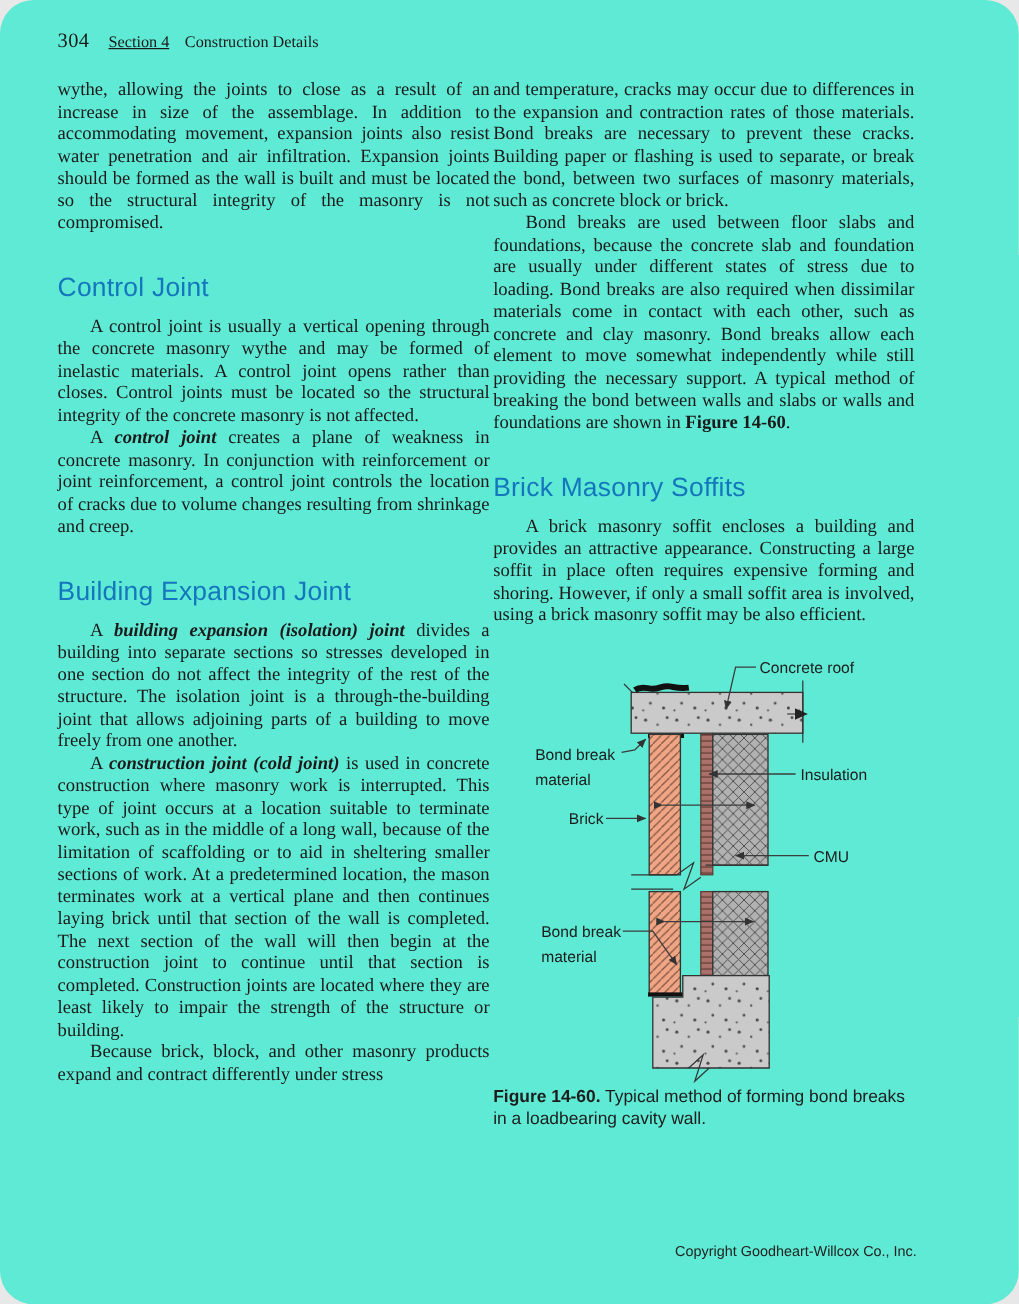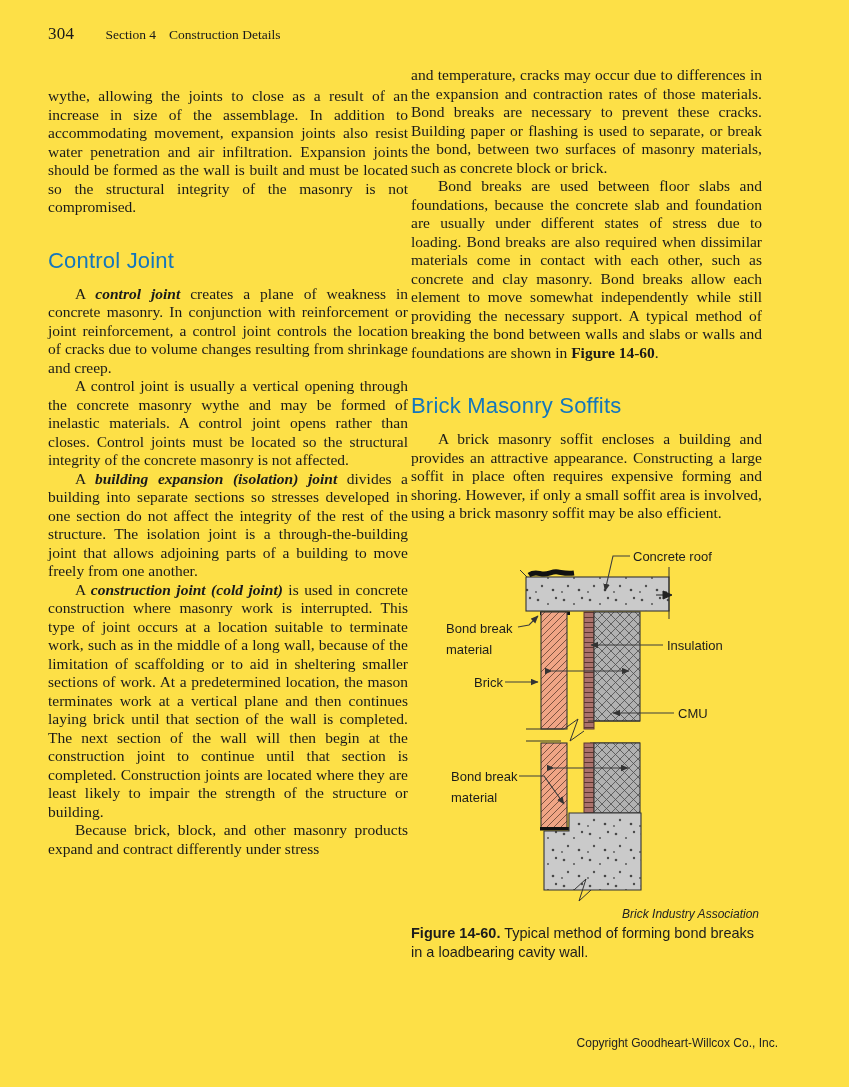--- a/index.html
+++ b/index.html
@@ -1,28 +1,29 @@
 <!DOCTYPE html>
 <html><head>
 <meta charset="utf-8">
 <style>
   html,body{margin:0;padding:0;background:#e8e8e8;}
   .page{
-    position:relative;width:849px;height:1087px;background:#fde047;
+    position:relative;width:849px;height:1087px;background:#5eead4;
     font-family:"Liberation Serif",serif;color:#1a1a1a;overflow:hidden;
     margin:0 auto;
+    border-radius:28px;
   }
   .page-header{
     position:absolute;left:48px;top:24px;display:flex;align-items:baseline;
   }
   .page-number{font-size:17px;letter-spacing:.3px;}
-  .running-head{margin-left:31px;font-size:13.5px;}
+  .running-head{margin-left:16px;font-size:13.5px;text-decoration:underline;}
   .running-title{margin-left:13px;font-size:13.5px;text-align:right;}
   .col{position:absolute;top:66px;}
-  .col-left{left:48px;width:360px;margin-top:21px;}
+  .col-left{left:48px;width:360px;}
   .col-right{left:411px;width:351px;}
   .para{
     font-size:15.5px;line-height:18.5px;text-align:justify;margin:0;
     hyphens:none;
   }
   .para.indent{text-indent:27px;}
   h2.sec{
     font-family:"Liberation Sans",sans-serif;font-weight:400;color:#1476bd;
     font-size:22px;line-height:27px;margin:30px 0 11px 0;letter-spacing:.2px;
   }
@@ -32,21 +33,21 @@
   .diagram-svg{display:block;margin-left:-7px;}
   .fig-credit{
     font-family:"Liberation Sans",sans-serif;font-style:italic;font-size:12px;
     color:#222;text-align:right;padding-right:3px;margin:2px 0 3px 0;
   }
   .fig-caption{
     font-family:"Liberation Sans",sans-serif;font-size:14.5px;line-height:19.5px;
     color:#1c1c1c;text-align:left;margin:0;
   }
   .page-footer{
-    position:absolute;top:1036px;right:71px;
+    position:absolute;top:1036px;right:85px;
     font-family:"Liberation Sans",sans-serif;font-size:12px;color:#222;
   }
   .dlabel{font-family:"Liberation Sans",sans-serif;font-size:13px;fill:#1c1c1c;}
   .leader{stroke:#3c3c3c;stroke-width:1.1;fill:none;}
   .outline{stroke:#333;stroke-width:1.1;}
 </style>
 </head>
 <body>
 
 <div class="page">
@@ -54,23 +55,24 @@
   <div class="page-header">
     <span class="page-number">304</span>
     <span class="running-head">Section 4</span>
     <span class="running-title">Construction Details</span>
   </div>
 
   <div class="col col-left">
     <p class="para"><span>wythe, allowing the joints to close as a result of an increase in size of the assemblage. In addition to accommodating movement, expansion joints also resist water penetration and air infiltration. Expansion joints should be formed as the wall is built and must be located so the structural integrity of the masonry is not compromised.</span></p>
 
     <h2 class="sec">Control Joint</h2>
+    <p class="para indent"><span>A control joint is usually a vertical opening through the concrete masonry wythe and may be formed of inelastic materials. A control joint opens rather than closes. Control joints must be located so the structural integrity of the concrete masonry is not affected.</span></p>
     <p class="para indent"><span>A </span><span class="r-bi">control joint</span><span> creates a plane of weakness in concrete masonry. In conjunction with reinforcement or joint reinforcement, a control joint controls the location of cracks due to volume changes resulting from shrinkage and creep.</span></p>
-    <p class="para indent"><span>A control joint is usually a vertical opening through the concrete masonry wythe and may be formed of inelastic materials. A control joint opens rather than closes. Control joints must be located so the structural integrity of the concrete masonry is not affected.</span></p>
 
+    <h2 class="sec">Building Expansion Joint</h2>
     <p class="para indent"><span>A </span><span class="r-bi">building expansion (isolation) joint</span><span> divides a building into separate sections so stresses developed in one section do not affect the integrity of the rest of the structure. The isolation joint is a through-the-building joint that allows adjoining parts of a building to move freely from one another.</span></p>
 
     <p class="para indent"><span>A </span><span class="r-bi">construction joint (cold joint)</span><span> is used in concrete construction where masonry work is interrupted. This type of joint occurs at a location suitable to terminate work, such as in the middle of a long wall, because of the limitation of scaffolding or to aid in sheltering smaller sections of work. At a predetermined location, the mason terminates work at a vertical plane and then continues laying brick until that section of the wall is completed. The next section of the wall will then begin at the construction joint to continue until that section is completed. Construction joints are located where they are least likely to impair the strength of the structure or building.</span></p>
 
     <p class="para indent"><span>Because brick, block, and other masonry products expand and contract differently under stress</span></p>
   </div>
 
   <div class="col col-right">
     <p class="para"><span>and temperature, cracks may occur due to differences in the expansion and contraction rates of those materials. Bond breaks are necessary to prevent these cracks. Building paper or flashing is used to separate, or break the bond, between two surfaces of masonry materials, such as concrete block or brick.</span></p>
     <p class="para indent"><span>Bond breaks are used between floor slabs and foundations, because the concrete slab and foundation are usually under different states of stress due to loading. Bond breaks are also required when dissimilar materials come in contact with each other, such as concrete and clay masonry. Bond breaks allow each element to move somewhat independently while still providing the necessary support. A typical method of breaking the bond between walls and slabs or walls and foundations are shown in </span><span class="r-b">Figure 14-60</span><span>.</span></p>
@@ -151,20 +153,19 @@
         <text class="dlabel" x="229" y="18">Concrete roof</text>
         <text class="dlabel" x="42" y="90">Bond break</text>
         <text class="dlabel" x="42" y="111">material</text>
         <text class="dlabel" x="263" y="107">Insulation</text>
         <text class="dlabel" x="70" y="144">Brick</text>
         <text class="dlabel" x="274" y="175">CMU</text>
         <text class="dlabel" x="47" y="238">Bond break</text>
         <text class="dlabel" x="47" y="259">material</text>
       </svg>
 
-      <div class="fig-credit">Brick Industry Association</div>
       <p class="fig-caption"><span class="r-b">Figure 14-60.</span><span> Typical method of forming bond breaks in a loadbearing cavity wall.</span></p>
     </div>
   </div>
 
   <div class="page-footer">Copyright Goodheart-Willcox Co., Inc.</div>
 
 </div>
 
 </body></html>

